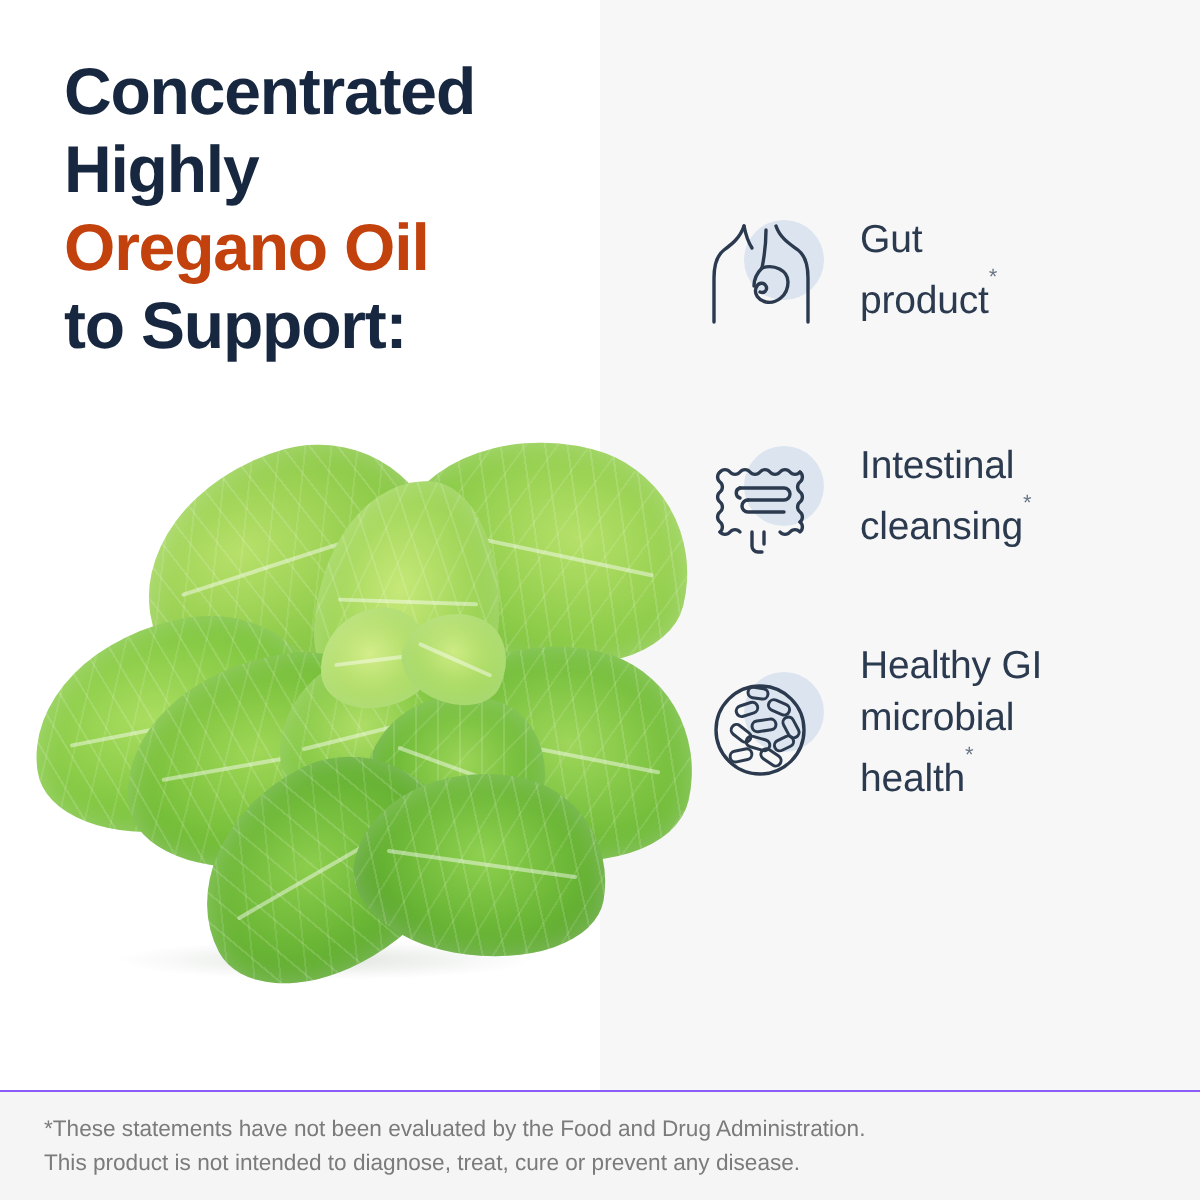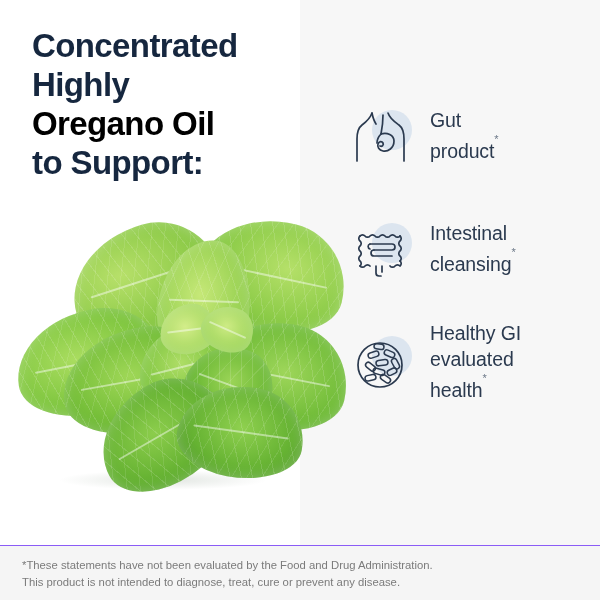--- a/index.html
+++ b/index.html
@@ -39,21 +39,21 @@
     left: 32px;
     top: 26px;
     width: 262px;
     font-size: 33px;
     font-weight: bold;
     line-height: 39px;
     letter-spacing: -0.6px;
     color: #16273f;
   }
   .headline .ln { display: block; white-space: nowrap; }
-  .headline .green { color: #000000; }
+  .headline .green { color: #c2410c; }
 
   
   .plant {
     position: absolute;
     left: 10px;
     top: 218px;
     width: 340px;
     height: 285px;
   }
   .leaf {
@@ -314,21 +314,21 @@
             <rect x="21" y="36" width="12" height="5.4" rx="2.7" transform="rotate(16 27 38.7)"></rect>
             <rect x="13" y="42" width="11" height="5.4" rx="2.7" transform="rotate(-12 18.5 44.7)"></rect>
             <rect x="28" y="43" width="11" height="5.4" rx="2.7" transform="rotate(34 33.5 45.7)"></rect>
             <rect x="35" y="36" width="10" height="5.4" rx="2.7" transform="rotate(-26 40 38.7)"></rect>
             <rect x="22" y="11" width="10" height="5.2" rx="2.6" transform="rotate(8 27 13.6)"></rect>
           </g>
         </svg>
       </div>
       <div class="benefit-label">
         <span>Healthy GI</span><br>
-        <span>evaluated</span><br>
+        <span>microbial</span><br>
         <span>health</span><sup>*</sup>
       </div>
     </div>
 
   </div>
 
   <div class="footer">
     <div class="footer-text">
       <span class="fline">*These statements have not been evaluated by the Food and Drug Administration.</span>
       <span class="fline">This product is not intended to diagnose, treat, cure or prevent any disease.</span>

